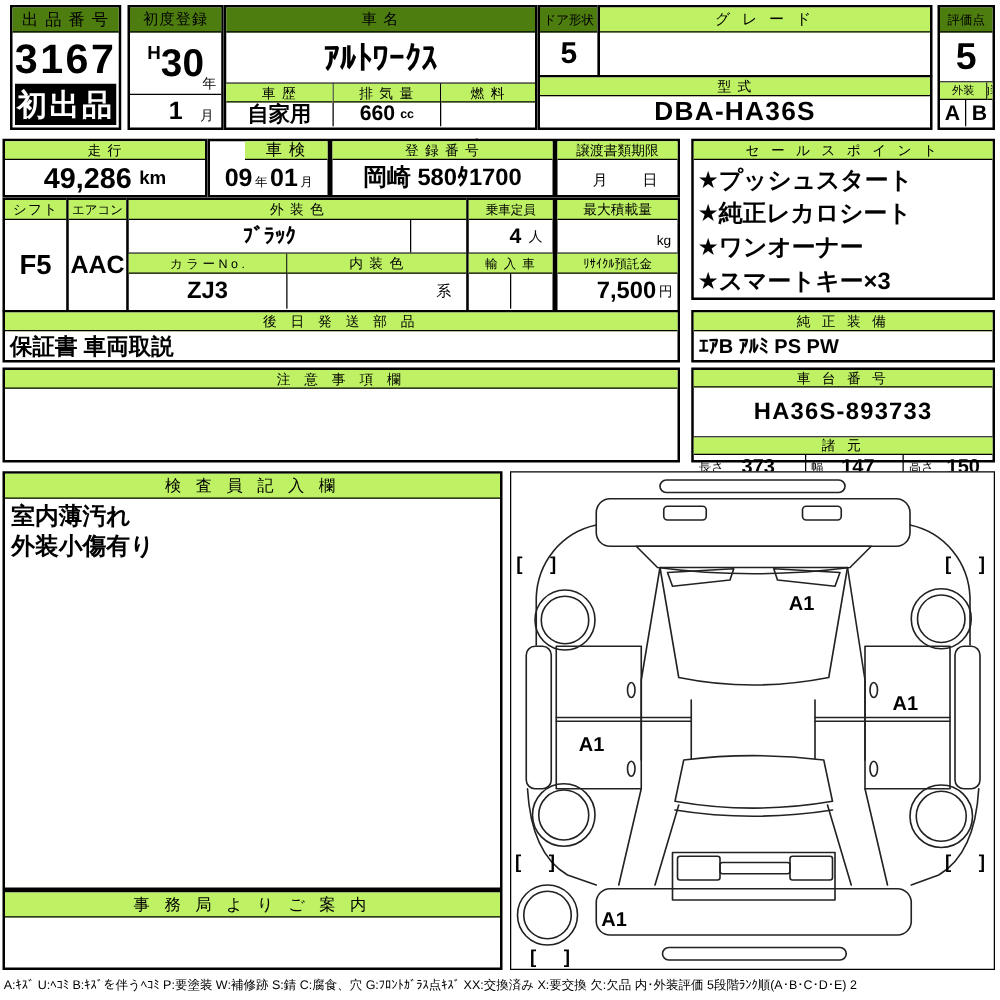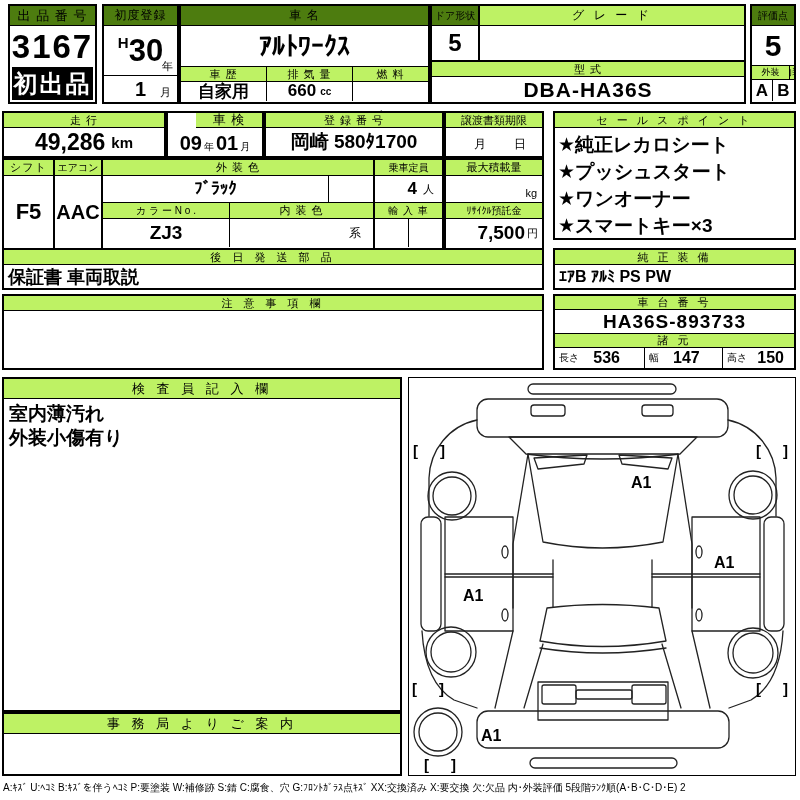--- a/index.html
+++ b/index.html
@@ -182,22 +182,22 @@
     <div class="hd" style="height:16px;font-size:10px;letter-spacing:0;">ﾘｻｲｸﾙ預託金</div>
     <div class="row" style="height:28px;align-items:center;justify-content:flex-end;padding-right:4px;">
       <span style="font-size:19px;font-weight:bold;">7,500</span>
       <span style="font-size:11px;margin-left:2px;">円</span>
     </div>
   </div>
 
   <div class="box" style="left:553px;top:111px;width:243px;height:129px;">
     <div class="hd" style="height:15px;font-size:11px;letter-spacing:3px;">セ ー ル ス ポ イ ン ト</div>
     <div style="padding:3px 3px;">
+      <div class="sales-item">★プッシュスタート</div>
       <div class="sales-item">★純正レカロシート</div>
-      <div class="sales-item">★プッシュスタート</div>
       <div class="sales-item">★ワンオーナー</div>
       <div class="sales-item">★スマートキー×3</div>
     </div>
   </div>
 
   <div class="box" style="left:2px;top:248px;width:542px;height:42px;">
     <div class="hd" style="height:15px;font-size:11px;letter-spacing:4px;">後 日 発 送 部 品</div>
     <div style="height:24px;display:flex;align-items:center;padding-left:4px;font-size:18px;font-weight:bold;">保証書 車両取説</div>
   </div>
 
@@ -206,26 +206,26 @@
     <div style="height:24px;display:flex;align-items:center;padding-left:4px;font-size:16px;font-weight:bold;">ｴｱB ｱﾙﾐ PS PW</div>
   </div>
 
   <div class="box" style="left:2px;top:294px;width:542px;height:76px;">
     <div class="hd" style="height:15px;font-size:11px;letter-spacing:4px;">注 意 事 項 欄</div>
     <div style="height:58px;"></div>
   </div>
 
   <div class="box" style="left:553px;top:294px;width:243px;height:76px;">
     <div class="hd" style="height:14px;font-size:11px;letter-spacing:3px;">車 台 番 号</div>
-    <div class="val bb" style="height:24px;font-size:19px;letter-spacing:1px;">HA36S-893733</div>
+    <div class="val bb" style="height:40px;font-size:19px;letter-spacing:1px;">HA36S-893733</div>
     <div class="hd" style="height:14px;font-size:11px;letter-spacing:3px;">諸 元</div>
     <div class="row" style="height:20px;">
       <div class="cell br" style="width:90px;justify-content:flex-start;padding-left:4px;">
         <span style="font-size:10px;">長さ</span>
-        <span style="font-size:16px;font-weight:bold;margin-left:14px;">536</span>
+        <span style="font-size:16px;font-weight:bold;margin-left:14px;">373</span>
       </div>
       <div class="cell br" style="width:78px;justify-content:flex-start;padding-left:4px;">
         <span style="font-size:10px;">幅</span>
         <span style="font-size:16px;font-weight:bold;margin-left:14px;">147</span>
       </div>
       <div class="cell" style="flex:1;justify-content:flex-start;padding-left:4px;">
         <span style="font-size:10px;">高さ</span>
         <span style="font-size:16px;font-weight:bold;margin-left:10px;">150</span>
       </div>
     </div>

